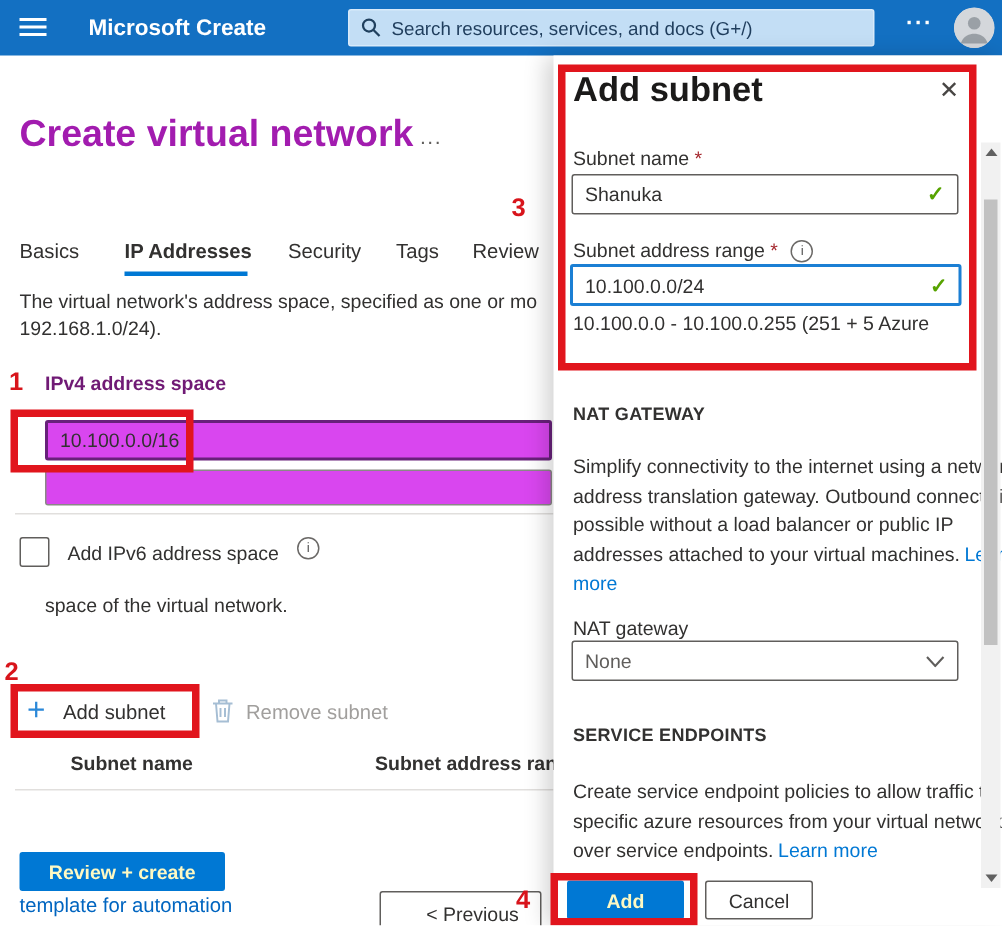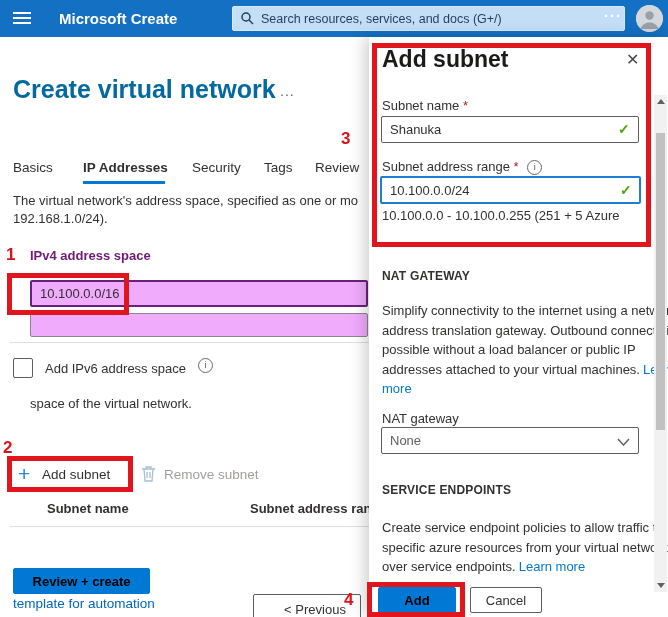--- a/index.html
+++ b/index.html
@@ -4,44 +4,44 @@
 <style>
   html,body{margin:0;padding:0;background:#fff;}
   .screen{position:relative;width:668px;height:617px;overflow:hidden;
     font-family:"Liberation Sans",sans-serif;background:#fff;color:#323130;}
 
   
   .topbar{position:absolute;left:0;top:0;width:668px;height:37px;background:#1370c2;z-index:3;}
   .hamburger{position:absolute;left:13px;top:12px;width:18px;height:14px;cursor:pointer;}
   .hamburger i{display:block;height:2px;background:#fff;margin-bottom:3px;}
   .brand{position:absolute;left:59px;top:10px;color:#fff;font-size:15px;font-weight:bold;}
-  .searchbox{position:absolute;left:232px;top:6px;width:393px;height:25px;
+  .searchbox{position:absolute;left:232px;top:6px;width:351px;height:25px;
     background:#c3def5;border:1px solid #d8eafa;border-radius:2px;box-sizing:border-box;
     font-size:12.5px;color:#16324e;padding:0 6px 0 28px;font-family:"Liberation Sans",sans-serif;}
   .searchbox::placeholder{color:#1f3d5c;opacity:1;}
   .search-glyph{position:absolute;left:240px;top:11px;}
   .topbar-more{position:absolute;left:604px;top:7px;color:#fff;font-size:15px;font-weight:bold;letter-spacing:1px;cursor:pointer;}
   .avatar{position:absolute;left:636px;top:5px;width:27px;height:27px;border-radius:50%;background:#d9dce0;overflow:hidden;cursor:pointer;}
 
   
   .main{position:absolute;left:0;top:37px;width:668px;height:580px;background:#fff;z-index:1;}
   .breadcrumb{position:absolute;left:13px;top:12px;font-size:13px;}
   .breadcrumb a{color:#0065c0;text-decoration:none;cursor:pointer;}
   .crumb-sep{color:#7a7a7a;font-size:11px;margin:0 6px;}
-  .page-title{position:absolute;left:13px;top:38px;font-size:25px;font-weight:bold;color:#0369a1;}
+  .page-title{position:absolute;left:13px;top:38px;font-size:25px;font-weight:bold;color:#a21caf;}
   .title-more{position:absolute;left:280px;top:46px;color:#605e5c;font-size:14px;letter-spacing:1px;cursor:pointer;}
 
   .tab{position:absolute;top:123px;font-size:13.5px;color:#323130;cursor:pointer;white-space:nowrap;}
   .tab.active{font-weight:bold;}
   .tab-underline{position:absolute;left:83px;top:144px;width:82px;height:3px;background:#0078d4;}
 
   .intro{position:absolute;left:13px;top:155px;font-size:13px;line-height:18px;white-space:nowrap;width:356px;overflow:hidden;}
   .field-label{font-size:13px;font-weight:bold;color:#701a75;}
   .ipv4-label{position:absolute;left:30px;top:211px;}
-  .txt-input{position:absolute;box-sizing:border-box;background:#f0abfc;font-size:13px;color:#323130;
+  .txt-input{position:absolute;box-sizing:border-box;background:#d946ef;font-size:13px;color:#323130;
     padding:2px 8px;font-family:"Liberation Sans",sans-serif;border-radius:2px;}
   .addr1{left:30px;top:243px;width:338px;height:27px;border:2px solid #68217a;}
   .addr2{left:30px;top:276px;width:338px;height:24px;border:1px solid #8a8886;}
   .divider{position:absolute;height:1px;background:#e1dfdd;}
   .div1{left:10px;top:305px;width:359px;}
   .checkbox{position:absolute;left:13px;top:321px;width:18px;height:18px;border:1px solid #605e5c;border-radius:2px;background:#fff;cursor:pointer;}
   .ipv6-label{position:absolute;left:45px;top:324px;font-size:13px;}
   .info{display:inline-block;width:13px;height:13px;border:1px solid #6b6967;border-radius:50%;
     font-size:9px;line-height:13px;text-align:center;color:#555;vertical-align:1px;cursor:pointer;}
   .info-ipv6{position:absolute;left:198px;top:321px;}
@@ -51,21 +51,21 @@
   .plus-glyph{position:absolute;left:18px;top:0px;color:#2b88d8;font-size:21px;font-weight:normal;}
   .addsubnet-label{position:absolute;left:42px;top:5px;font-size:13.5px;color:#323130;}
   .trash-glyph{position:absolute;left:141px;top:3px;}
   .removesubnet-label{position:absolute;left:164px;top:5px;font-size:13.5px;color:#a19f9d;}
   .th1{position:absolute;left:47px;top:464px;font-size:13px;font-weight:bold;}
   .th2{position:absolute;left:250px;top:464px;font-size:13px;font-weight:bold;white-space:nowrap;}
   .div2{left:10px;top:489px;width:359px;}
 
   .btn{box-sizing:border-box;border-radius:2px;font-size:13px;font-family:"Liberation Sans",sans-serif;
     display:flex;align-items:center;justify-content:center;cursor:pointer;}
-  .btn-primary{background:#0078d4;color:#000000;font-weight:bold;border:1px solid #0078d4;}
+  .btn-primary{background:#0078d4;color:#fef9c3;font-weight:bold;border:1px solid #0078d4;}
   .btn-secondary{background:#fff;color:#323130;border:1px solid #605e5c;}
   .review-btn{position:absolute;left:13px;top:531px;width:137px;height:26px;}
   .template-link{position:absolute;left:13px;top:559px;font-size:13.5px;color:#0065c0;cursor:pointer;}
   .prev-btn{position:absolute;left:253px;top:557px;width:108px;height:30px;padding-left:16px;}
 
   
   .panel{position:absolute;left:369px;top:37px;width:299px;height:580px;background:#fff;
     box-shadow:-5px 0 14px rgba(0,0,0,.18);z-index:5;}
   .panel-title{position:absolute;left:13px;top:9px;font-size:23px;font-weight:bold;color:#1b1a19;}
   .panel-close{position:absolute;left:257px;top:13px;font-size:16px;color:#484644;cursor:pointer;}

